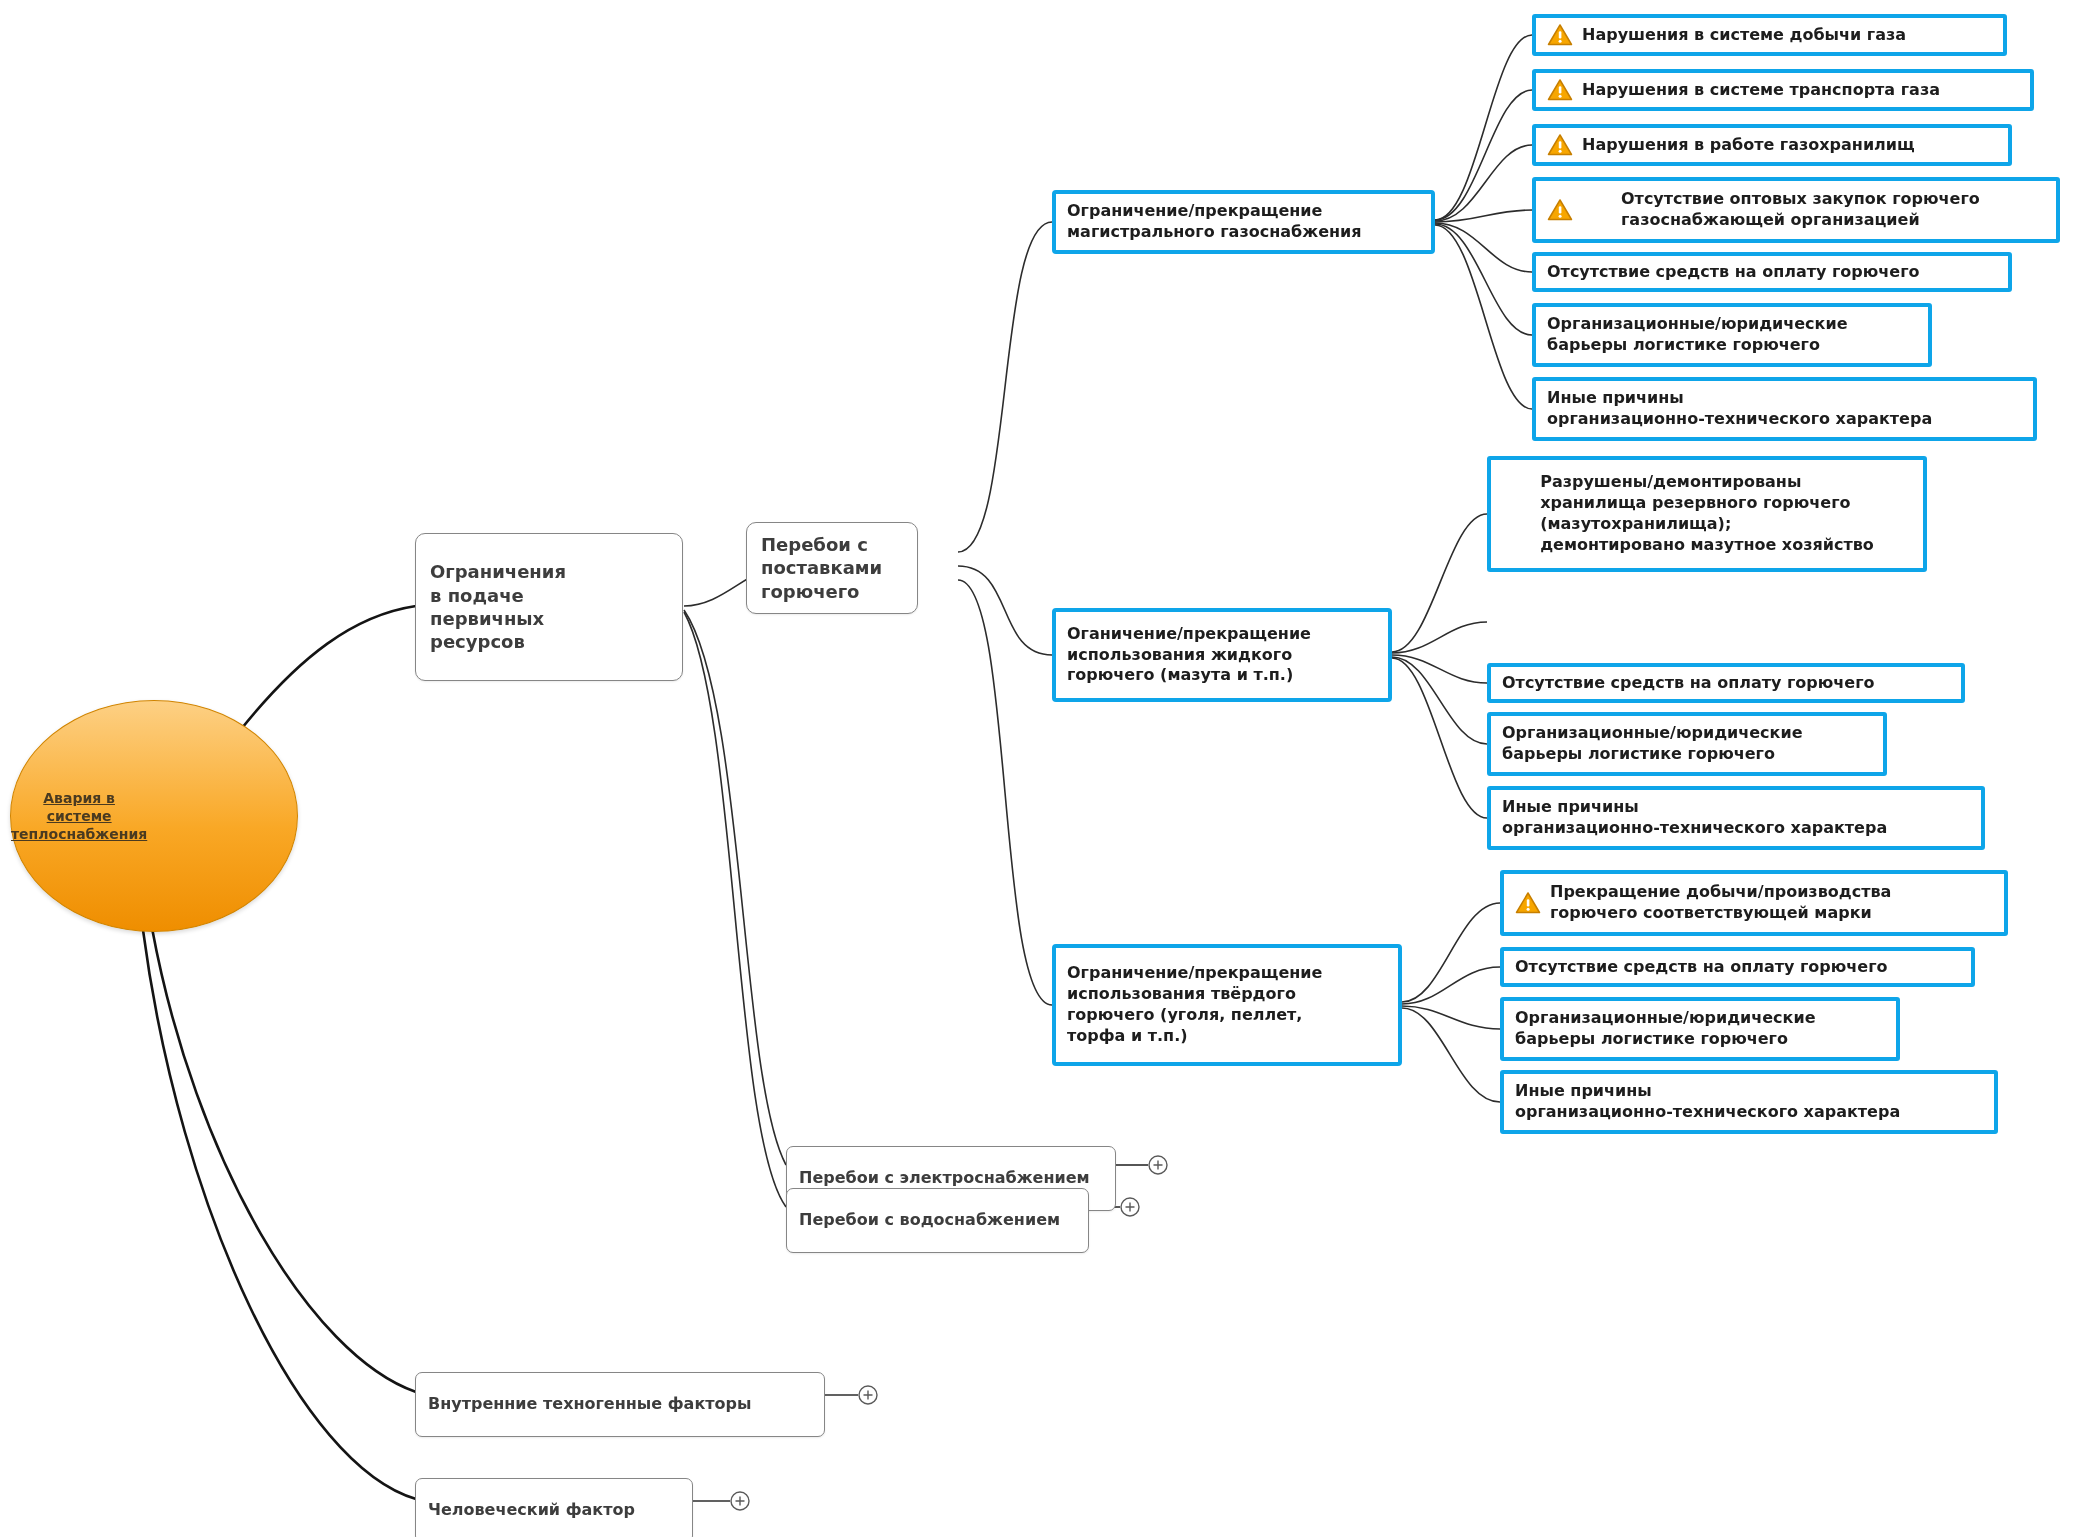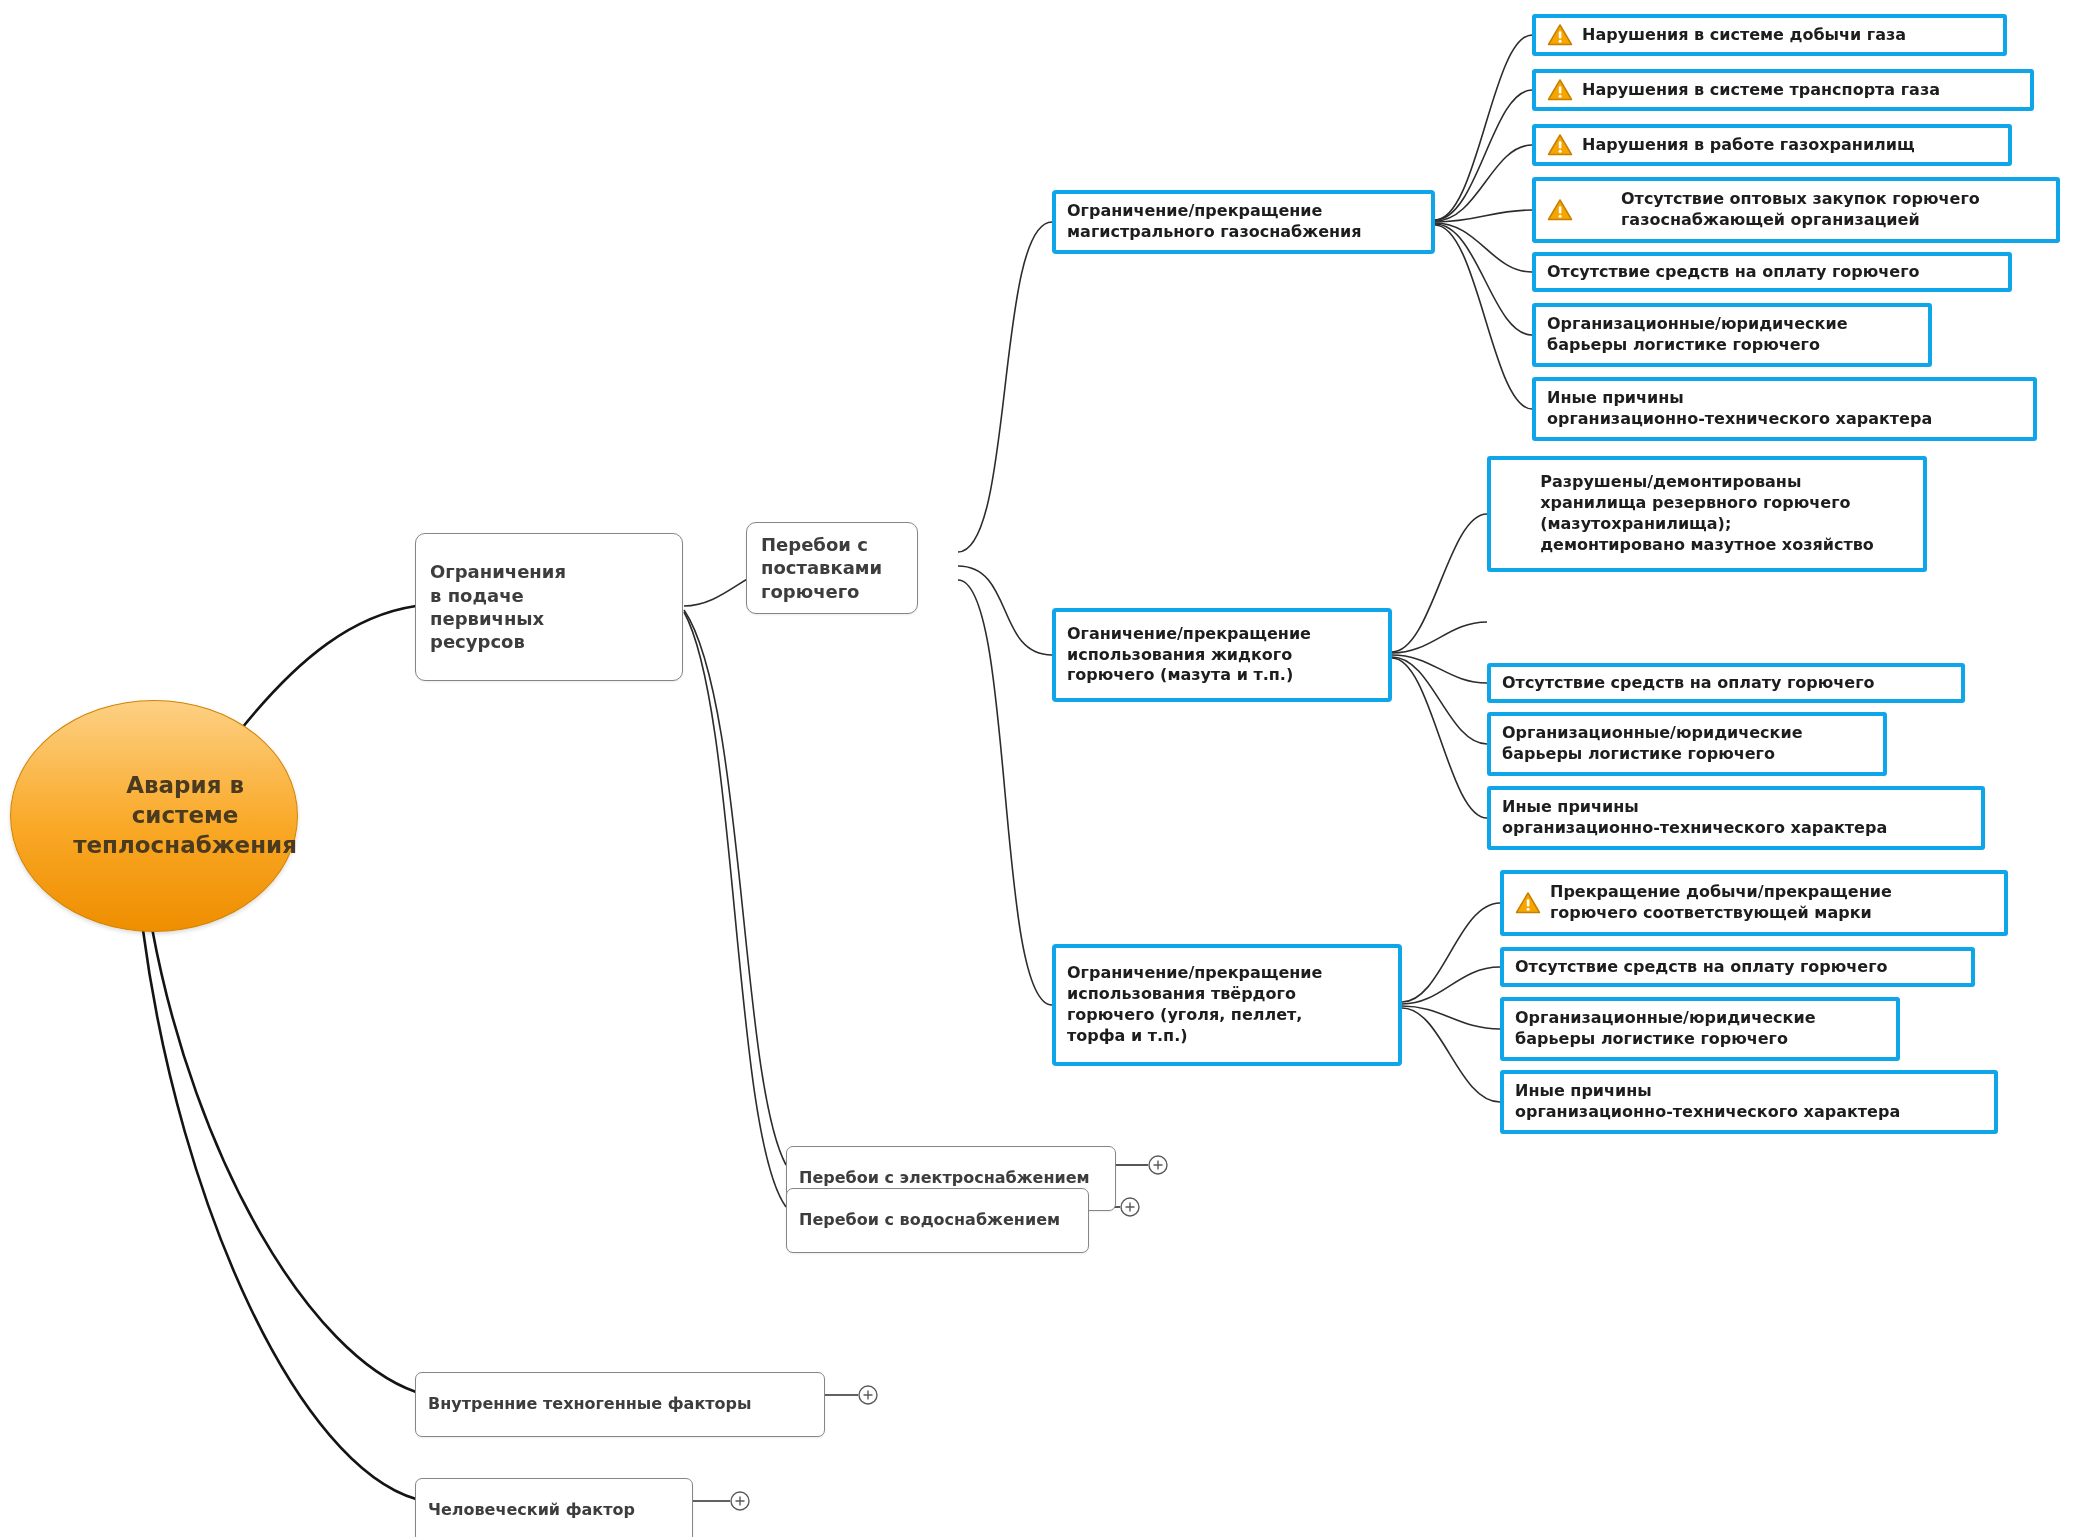--- a/index.html
+++ b/index.html
@@ -9,23 +9,24 @@
   }
   svg.edges{position:absolute;left:0;top:0;z-index:1;}
   svg.edges path{fill:none;stroke:#2c2c2c;stroke-width:1.6;}
   svg.edges path.thick{stroke:#141414;stroke-width:2.6;}
   .node{position:absolute;z-index:2;box-sizing:border-box;background:#fff;display:flex;align-items:center;gap:9px;}
   .lbl{white-space:pre-line;line-height:1.3;}
   .root{
     border-radius:50%;
     background:linear-gradient(180deg,#fdd084 0%,#f9a826 55%,#ef8e00 100%);
     border:1px solid #d08400;
-    justify-content:flex-end;text-align:center;
-    font-weight:bold;font-size:23px;color:#4a3a20;
+    justify-content:flex-start;text-align:center;
+    font-weight:bold;font-size:14px;color:#4a3a20;
     box-shadow:0 2px 4px rgba(0,0,0,.15);
+    text-decoration:underline;
   }
   .topic{
     border:1.4px solid #868686;border-radius:10px;
     font-weight:bold;font-size:18px;color:#3d3d3d;
     padding:10px 14px;box-shadow:0 1px 2px rgba(0,0,0,.08);
   }
   .topic.small{font-size:16px;border-radius:7px;padding:21px 12px;}
   .mid,.leaf{
     border:4px solid #0ea5e9;border-radius:4px;
     font-size:16px;padding:4px 11px;font-weight:bold;
@@ -228,21 +229,21 @@
   </div>
 
   <div class="node leaf" style="left:1500px;top:870px;width:508px;min-height:66px;">
     <span class="warn">
         <svg width="26" height="24" viewBox="0 0 26 24">
           <path d="M13 2 L24.5 21.5 H1.5 Z" fill="#F7A600" stroke="#C77F00" stroke-width="1.5" stroke-linejoin="round"></path>
           <rect x="11.8" y="8.2" width="2.6" height="7.2" rx="1.2" fill="#fff"></rect>
           <circle cx="13.1" cy="18.3" r="1.5" fill="#fff"></circle>
         </svg>
       </span>
-    <span class="lbl">Прекращение добычи/прекращение
+    <span class="lbl">Прекращение добычи/производства
 горючего соответствующей марки</span>
   </div>
   <div class="node leaf" style="left:1500px;top:947px;width:475px;min-height:40px;">
     <span class="lbl">Отсутствие средств на оплату горючего</span>
   </div>
   <div class="node leaf" style="left:1500px;top:997px;width:400px;min-height:64px;">
     <span class="lbl">Организационные/юридические
 барьеры логистике горючего</span>
   </div>
   <div class="node leaf" style="left:1500px;top:1070px;width:498px;min-height:64px;">

